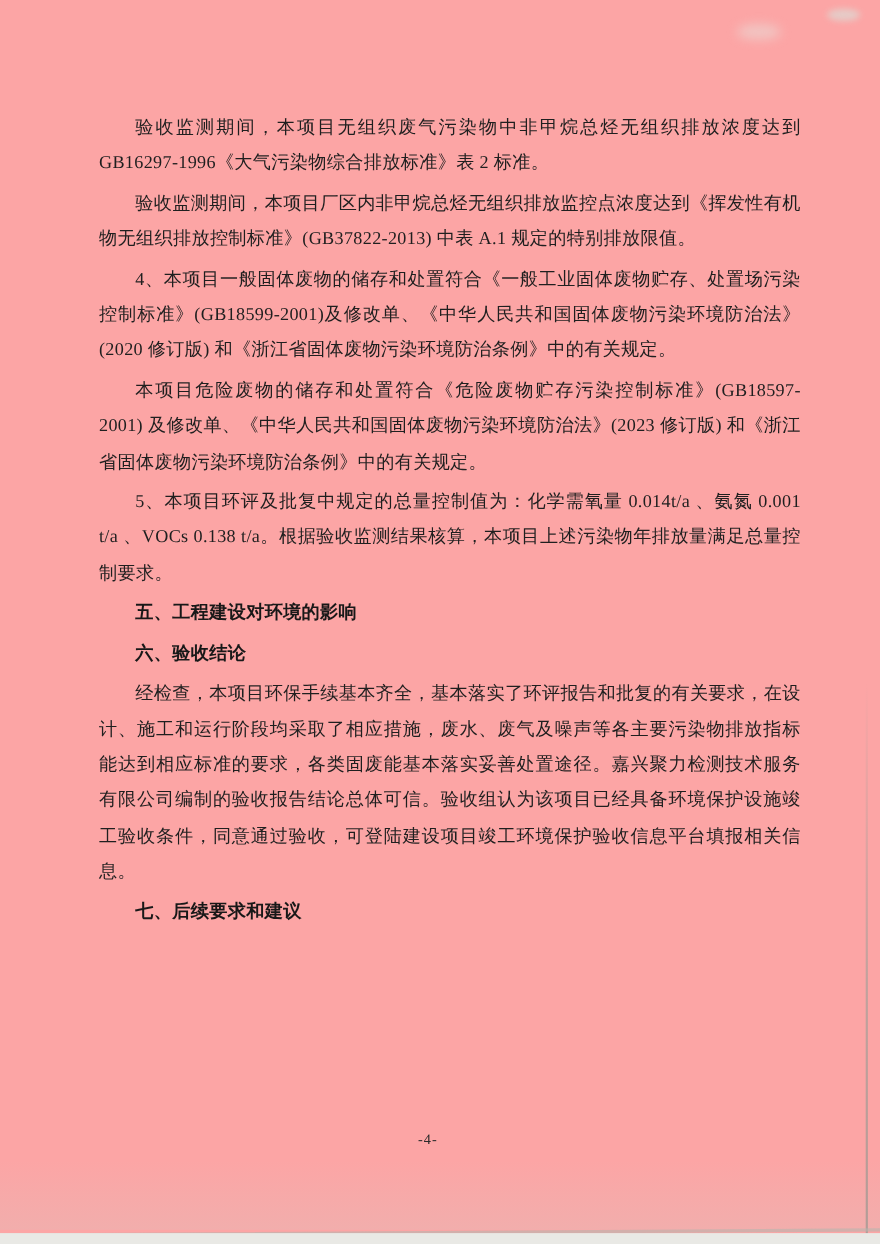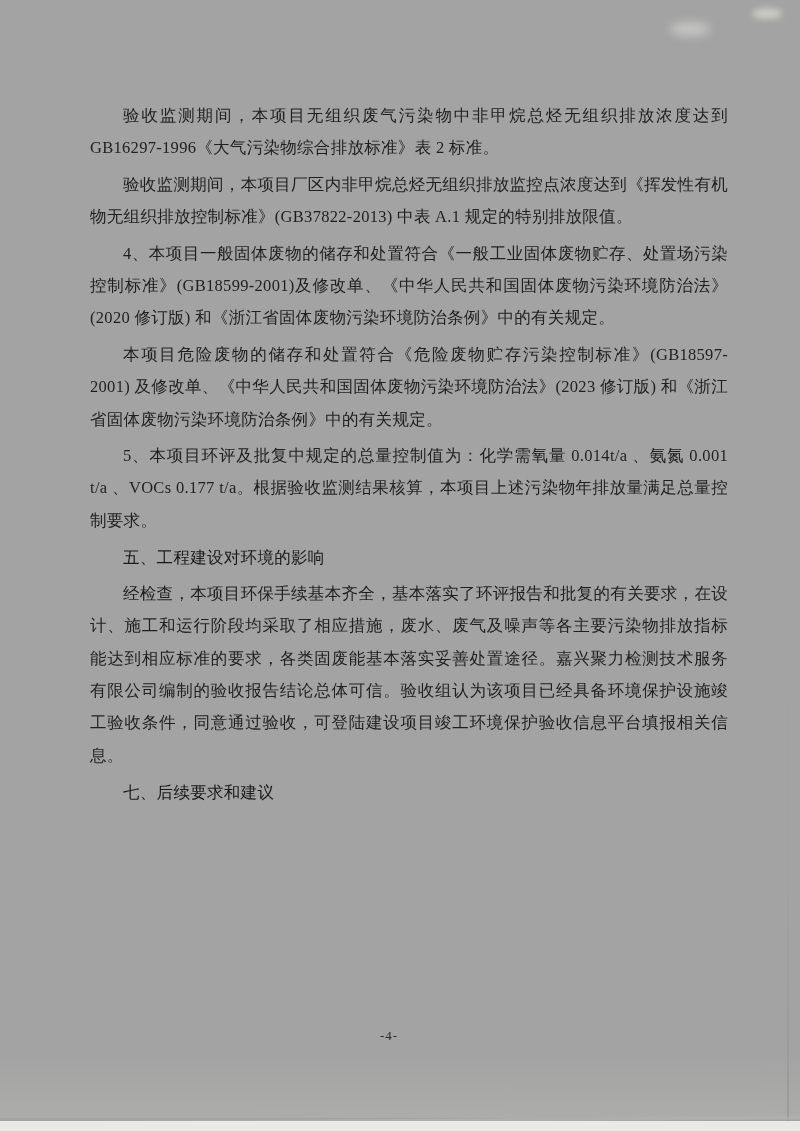--- a/index.html
+++ b/index.html
@@ -4,21 +4,21 @@
 <style>
   html, body {
     margin: 0;
     padding: 0;
     background: #ffffff;
   }
   .page {
     position: relative;
     width: 800px;
     height: 1131px;
-    background: #a3a3a3;
+    background: #fca5a5;
     overflow: hidden;
     font-family: "Liberation Serif", "DejaVu Serif", serif;
     color: #1f1f1f;
   }
   
   .text-block {
     position: absolute;
     left: 90px;
     top: 100px;
     width: 638px;
@@ -26,21 +26,21 @@
     font-size: 16.5px;
     line-height: 32.4px;
     letter-spacing: 0.3px;
   }
   .text-block p {
     margin: 0 0 4px 0;
     text-indent: 2em;
   }
   .text-block p.heading {
     font-family: "Liberation Sans", "DejaVu Sans", sans-serif;
-    font-weight: normal;
+    font-weight: bold;
     color: #181818;
   }
   .page-number {
     position: absolute;
     left: 0;
     top: 1028px;
     width: 778px;
     text-align: center;
     font-size: 13px;
     color: #2a2a2a;
@@ -109,22 +109,23 @@
 </head>
 <body>
 
 <div class="page">
 
   <div class="text-block">
     <p>验收监测期间，本项目无组织废气污染物中非甲烷总烃无组织排放浓度达到 GB16297-1996《大气污染物综合排放标准》表 2 标准。</p>
     <p>验收监测期间，本项目厂区内非甲烷总烃无组织排放监控点浓度达到《挥发性有机物无组织排放控制标准》(GB37822-2013) 中表 A.1 规定的特别排放限值。</p>
     <p>4、本项目一般固体废物的储存和处置符合《一般工业固体废物贮存、处置场污染控制标准》(GB18599-2001)及修改单、《中华人民共和国固体废物污染环境防治法》(2020 修订版) 和《浙江省固体废物污染环境防治条例》中的有关规定。</p>
     <p>本项目危险废物的储存和处置符合《危险废物贮存污染控制标准》(GB18597-2001) 及修改单、《中华人民共和国固体废物污染环境防治法》(2023 修订版) 和《浙江省固体废物污染环境防治条例》中的有关规定。</p>
-    <p>5、本项目环评及批复中规定的总量控制值为：化学需氧量 0.014t/a 、氨氮 0.001 t/a 、VOCs 0.177 t/a。根据验收监测结果核算，本项目上述污染物年排放量满足总量控制要求。</p>
+    <p>5、本项目环评及批复中规定的总量控制值为：化学需氧量 0.014t/a 、氨氮 0.001 t/a 、VOCs 0.138 t/a。根据验收监测结果核算，本项目上述污染物年排放量满足总量控制要求。</p>
     <p class="heading">五、工程建设对环境的影响</p>
+    <p class="heading">六、验收结论</p>
     <p>经检查，本项目环保手续基本齐全，基本落实了环评报告和批复的有关要求，在设计、施工和运行阶段均采取了相应措施，废水、废气及噪声等各主要污染物排放指标能达到相应标准的要求，各类固废能基本落实妥善处置途径。嘉兴聚力检测技术服务有限公司编制的验收报告结论总体可信。验收组认为该项目已经具备环境保护设施竣工验收条件，同意通过验收，可登陆建设项目竣工环境保护验收信息平台填报相关信息。</p>
     <p class="heading">七、后续要求和建议</p>
   </div>
 
   <div class="page-number">-4-</div>
 
   <div class="scan-smudge-topright"></div>
   <div class="scan-smudge-mid"></div>
   <div class="scan-shade-bottom"></div>
   <div class="scan-edge-right"></div>

